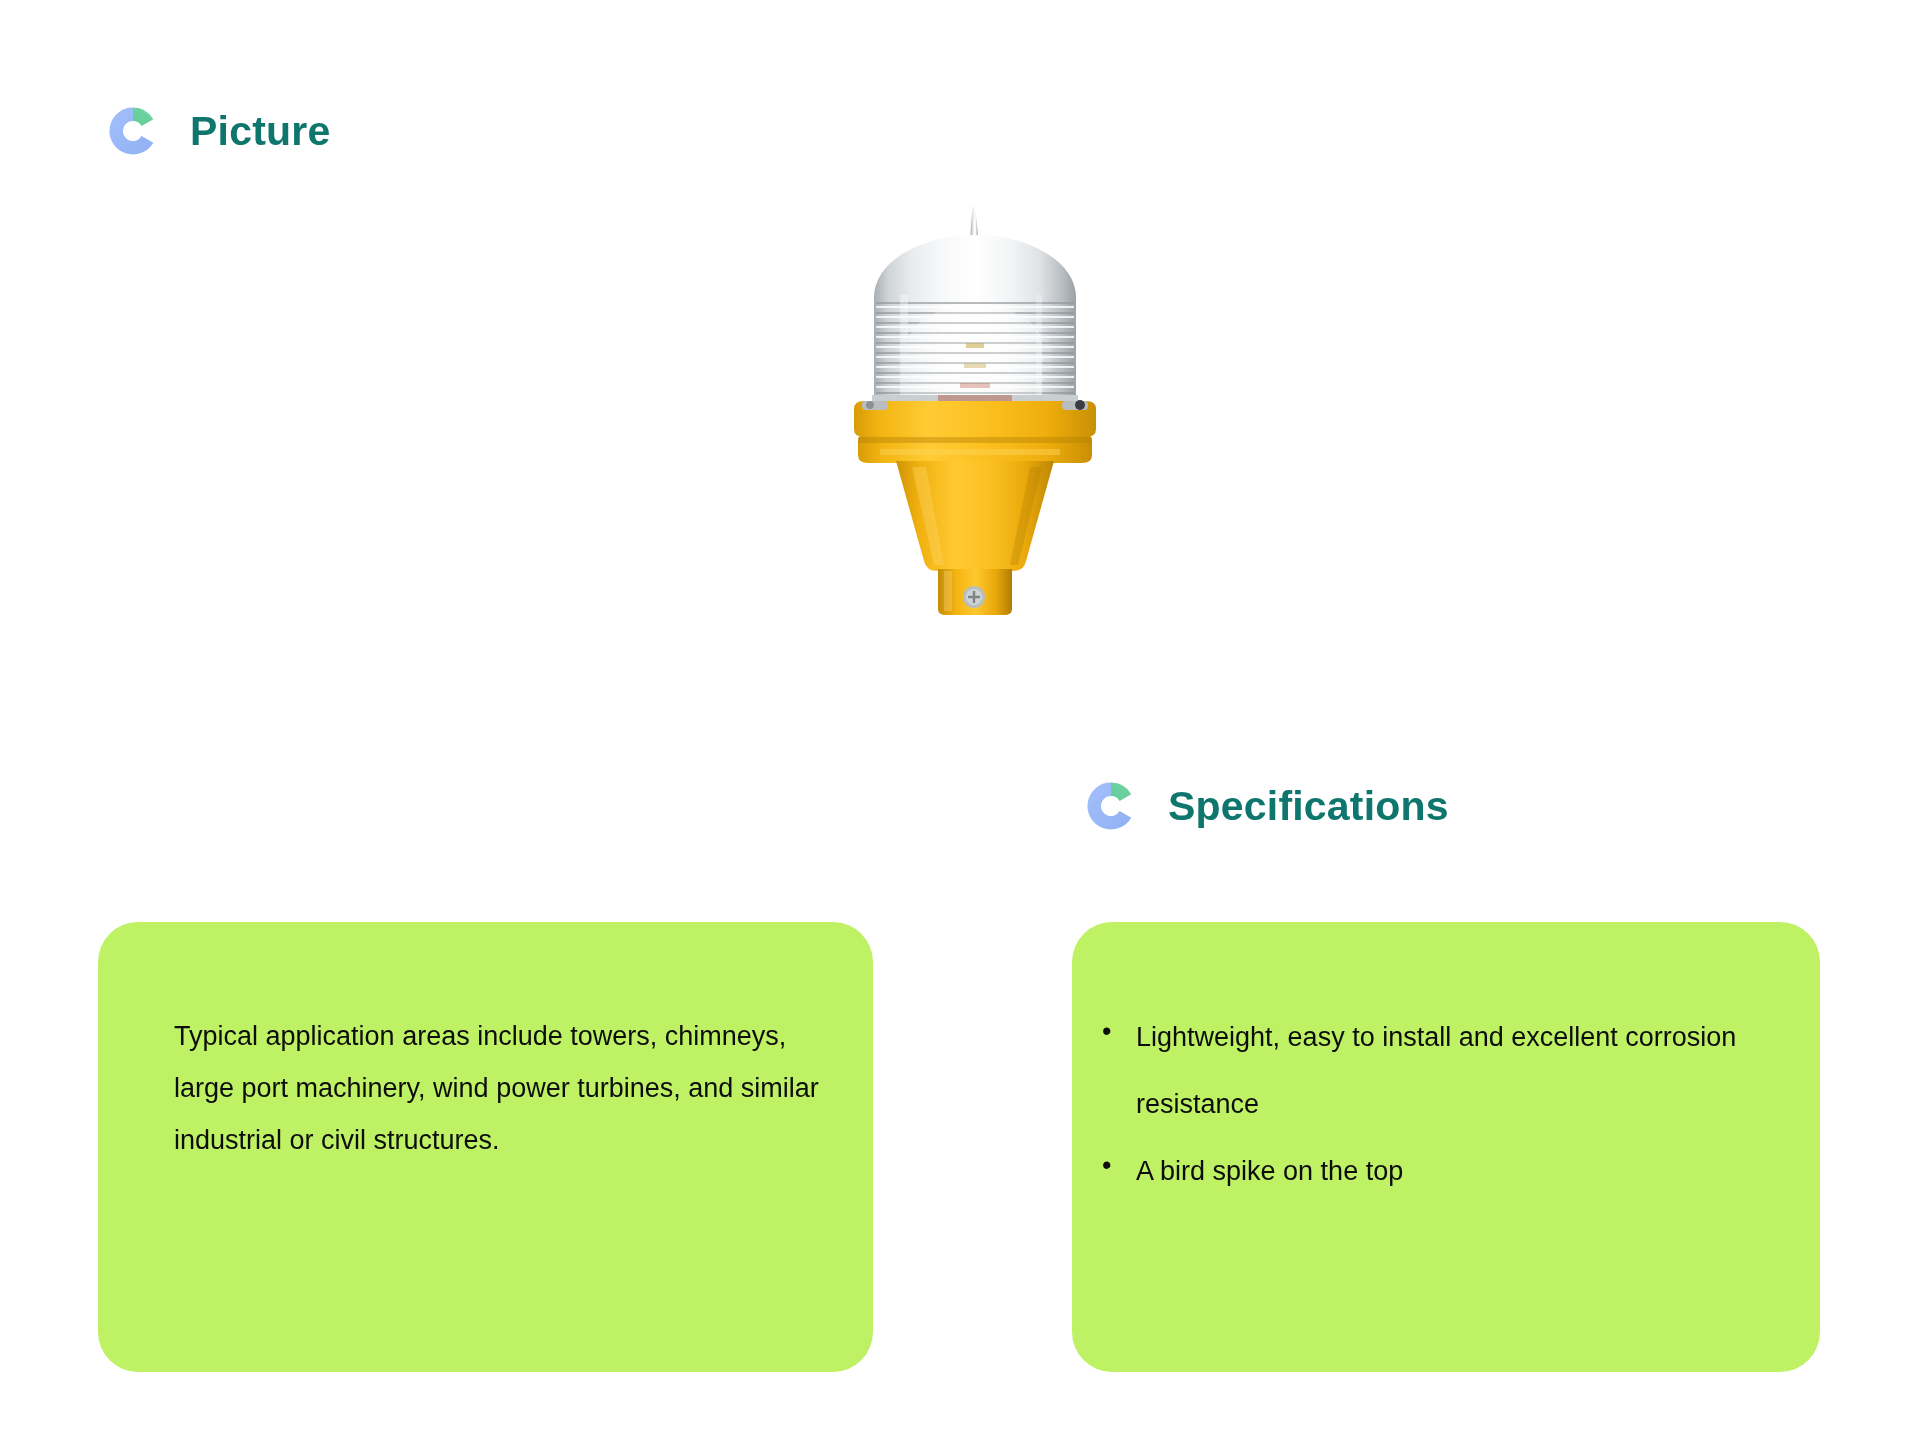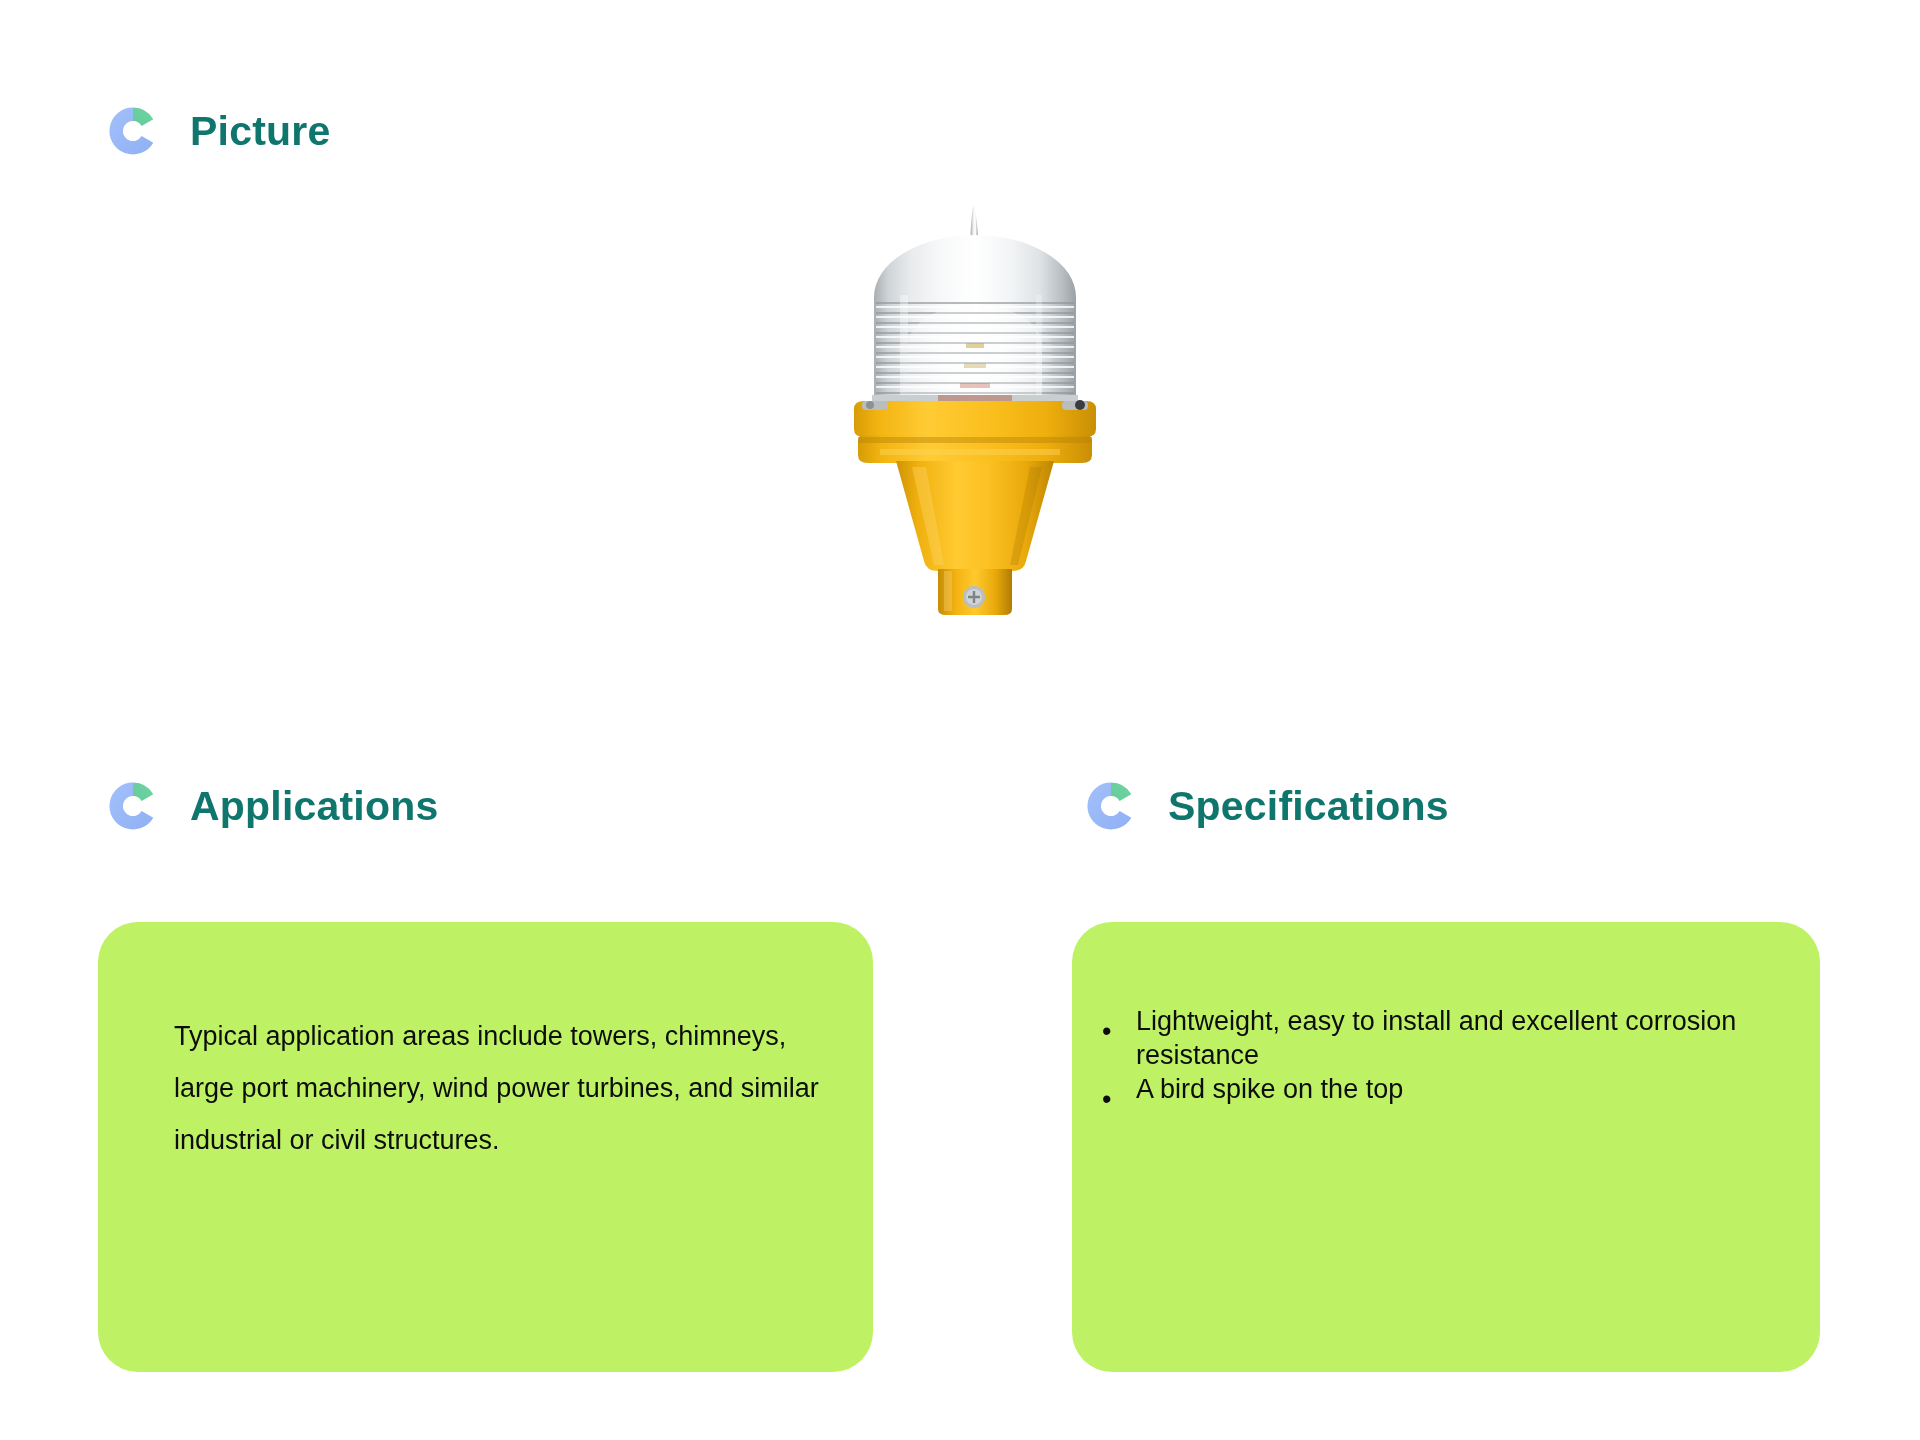--- a/index.html
+++ b/index.html
@@ -77,21 +77,21 @@
     font-size: 27px;
     line-height: 52px;
     color: #0d0d0d;
   }
 
   .bullets { list-style: none; }
   .bullets li {
     position: relative;
     padding-left: 42px;
     font-size: 27px;
-    line-height: 34px;
+    line-height: 67px;
     color: #0d0d0d;
   }
   .bullets li::before {
     content: "\2022";
     position: absolute;
     left: 8px;
     top: 0;
     font-size: 27px;
     line-height: 55px;
     color: #0d0d0d;
@@ -265,39 +265,20 @@
 
       <path d="M98 364 L172 364 L172 404 Q172 410 164 410 L106 410
                Q98 410 98 404 Z" fill="url(#stemGrad)"></path>
       <circle cx="134" cy="392" r="11" fill="#b9bec1"></circle>
       <circle cx="134" cy="392" r="8" fill="#cfd3d6"></circle>
       <path d="M128 392 L140 392 M134 386 L134 398" stroke="#7e8386" stroke-width="2.4"></path>
       <path d="M104 366 L112 366 L112 406 L104 406 Z" fill="#ffd77a" opacity="0.35"></path>
     </svg>
   </div>
 
-  <div class="section-head head-applications">
-    <span class="c-icon">
-      <svg viewBox="0 0 58 58" aria-hidden="true">
-        <defs>
-          <linearGradient id="gGreen2" x1="0" y1="1" x2="1" y2="0">
-            <stop offset="0%" stop-color="#62cc97"></stop>
-            <stop offset="100%" stop-color="#72d3a6"></stop>
-          </linearGradient>
-          <linearGradient id="gBlue2" x1="0" y1="0" x2="1" y2="1">
-            <stop offset="0%" stop-color="#a3c0fa"></stop>
-            <stop offset="100%" stop-color="#8fb0f4"></stop>
-          </linearGradient>
-        </defs>
-        <path d="M29 5.5 A23.5 23.5 0 0 1 49.3 17.25 L37.6 24 A10 10 0 0 0 29 19 Z" fill="url(#gGreen2)"></path>
-        <path d="M29 5.5 A23.5 23.5 0 1 0 49.3 40.75 L37.6 34 A10 10 0 1 1 29 19 Z" fill="url(#gBlue2)"></path>
-      </svg>
-    </span>
-    <span class="section-title">Applications</span>
-  </div>
 
   <div class="card card-applications">
     <div class="card-body">
       <p class="para">Typical application areas include towers, chimneys, large port machinery, wind power turbines, and similar industrial or civil structures.</p>
     </div>
   </div>
 
   <div class="section-head head-specs">
     <span class="c-icon">
       <svg viewBox="0 0 58 58" aria-hidden="true">

